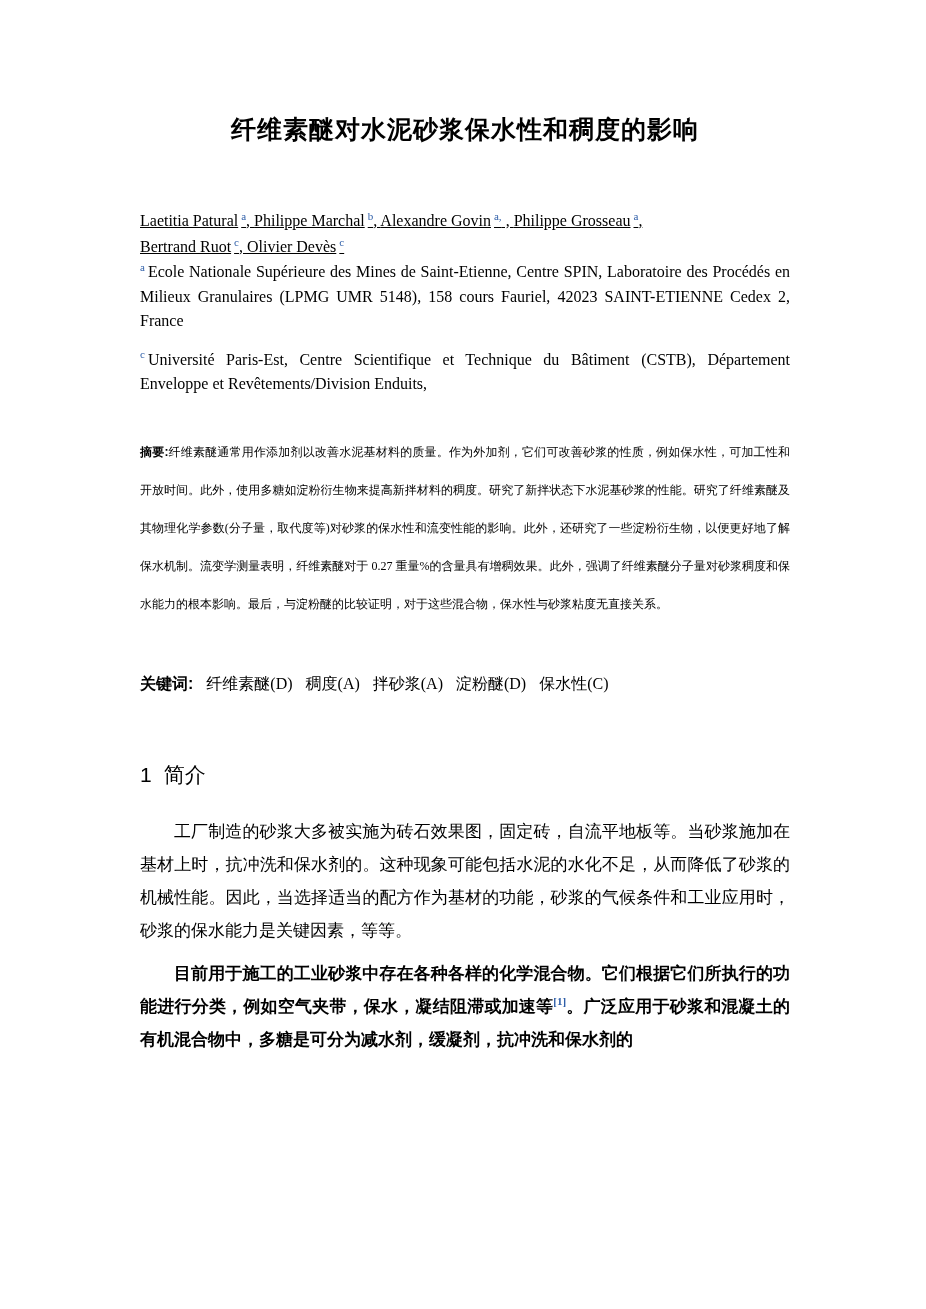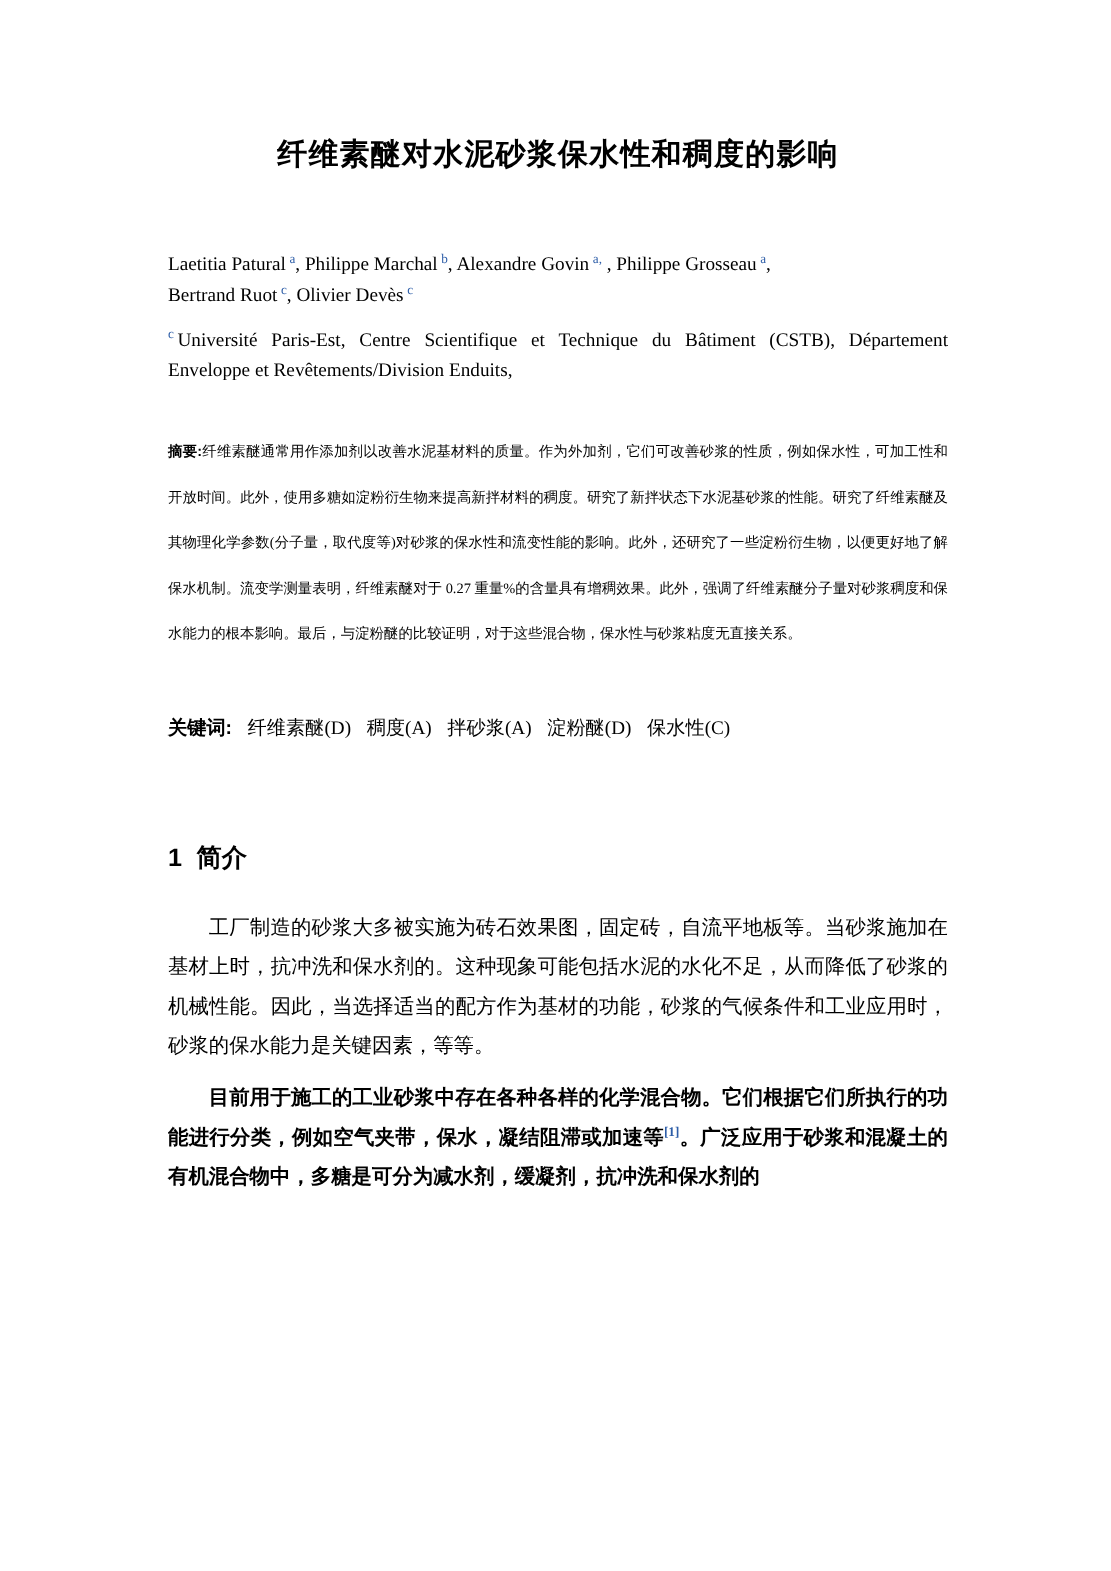--- a/index.html
+++ b/index.html
@@ -21,21 +21,21 @@
     font-weight:bold;
     text-align:center;
     letter-spacing:1px;
     line-height:34px;
     margin-bottom:62px;
     font-family:"Liberation Sans","DejaVu Sans",sans-serif;
   }
   .authors {
     font-size:16px;
     line-height:26px;
-    margin-bottom:12px;
+    text-decoration:underline;
   }
   sup.aff {
     font-size:11px;
     color:#2e5ea8;
     margin-left:3px;
     line-height:0;
   }
   .affil {
     font-size:16px;
     line-height:24.5px;
@@ -54,23 +54,23 @@
     font-weight:bold;
     font-family:"Liberation Sans","DejaVu Sans",sans-serif;
   }
   .keywords {
     margin-top:48px;
     font-size:16px;
     line-height:26px;
   }
   .keyword { margin-right:13px; }
   .section-heading {
-    margin-top:81px;
+    margin-top:64px;
     font-size:21px;
-    font-weight:bold;
+    font-weight:normal;
     line-height:28px;
     font-family:"Liberation Sans","DejaVu Sans",sans-serif;
   }
   .section-heading .sec-num { margin-right:12px; }
   .body-para {
     font-size:17px;
     line-height:33px;
     text-align:justify;
     text-indent:2em;
     margin-top:0;
@@ -85,20 +85,21 @@
 </style>
 </head>
 <body>
 
 <div class="page">
 
   <h1 class="title">纤维素醚对水泥砂浆保水性和稠度的影响</h1>
 
   <p class="authors"><span>Laetitia Patural</span><sup class="aff">a</sup><span>, </span><span>Philippe Marchal</span><sup class="aff">b</sup><span>, </span><span>Alexandre Govin</span><sup class="aff">a,</sup><span> , </span><span>Philippe Grosseau</span><sup class="aff">a</sup><span>,</span><br><span>Bertrand Ruot</span><sup class="aff">c</sup><span>, </span><span>Olivier Devès</span><sup class="aff">c</sup></p>
 
+  <div class="affil"><sup class="aff">a</sup><span>Ecole Nationale Supérieure des Mines de Saint-Etienne, Centre SPIN, Laboratoire des Procédés en Milieux Granulaires (LPMG UMR 5148), 158 cours Fauriel, 42023 SAINT-ETIENNE Cedex 2, France</span></div>
 
 
   <div class="affil">
       <div><sup class="aff">c</sup><span>Université Paris-Est, Centre Scientifique et Technique du Bâtiment (CSTB), Département Enveloppe et Revêtements/Division Enduits,</span></div>
     </div>
 
   <p class="abstract"><span class="label">摘要:</span><span>纤维素醚通常用作添加剂以改善水泥基材料的质量。作为外加剂，它们可改善砂浆的性质，例如保水性，可加工性和开放时间。此外，使用多糖如淀粉衍生物来提高新拌材料的稠度。研究了新拌状态下水泥基砂浆的性能。研究了纤维素醚及其物理化学参数(分子量，取代度等)对砂浆的保水性和流变性能的影响。此外，还研究了一些淀粉衍生物，以便更好地了解保水机制。流变学测量表明，纤维素醚对于 0.27 重量%的含量具有增稠效果。此外，强调了纤维素醚分子量对砂浆稠度和保水能力的根本影响。最后，与淀粉醚的比较证明，对于这些混合物，保水性与砂浆粘度无直接关系。</span></p>
 
   <p class="keywords"><span class="label keyword">关键词:</span><span class="keyword">纤维素醚(D)</span><span class="keyword">稠度(A)</span><span class="keyword">拌砂浆(A)</span><span class="keyword">淀粉醚(D)</span><span class="keyword">保水性(C)</span></p>
 

